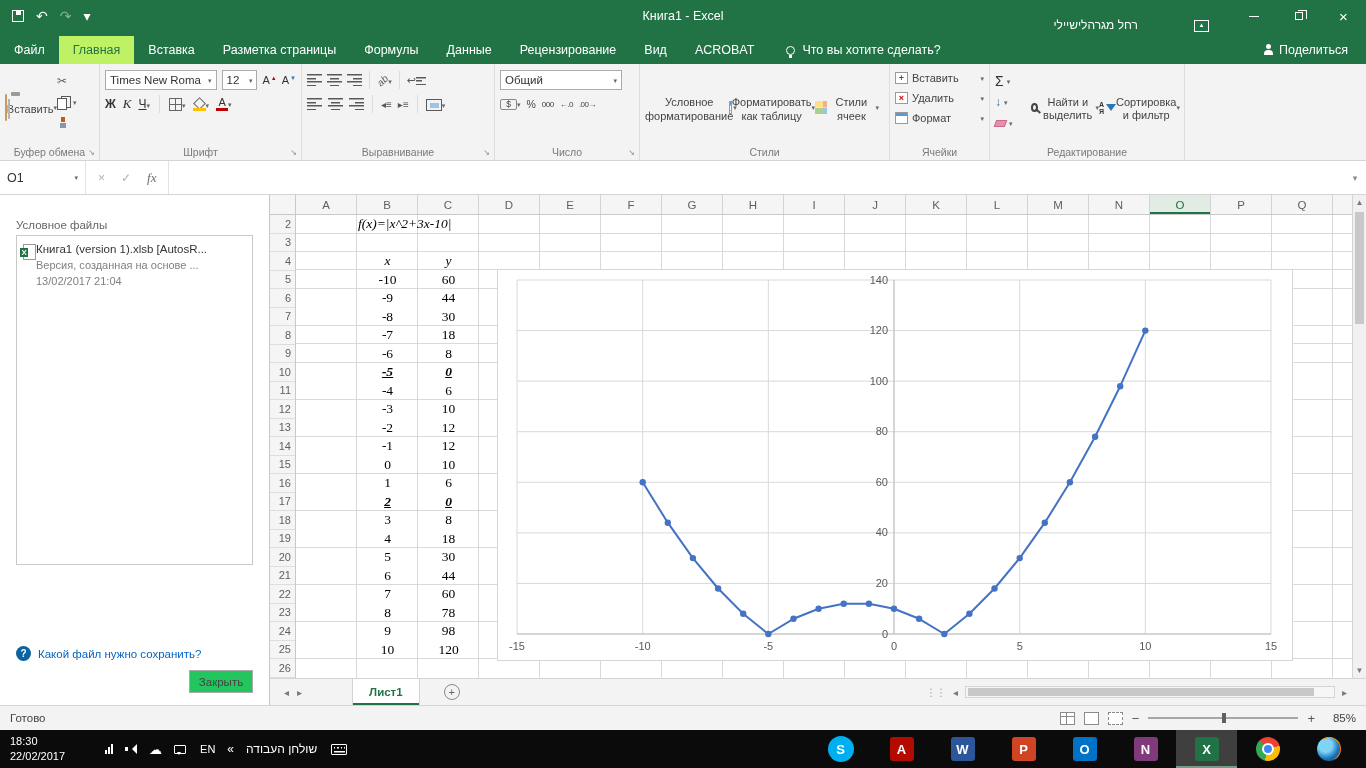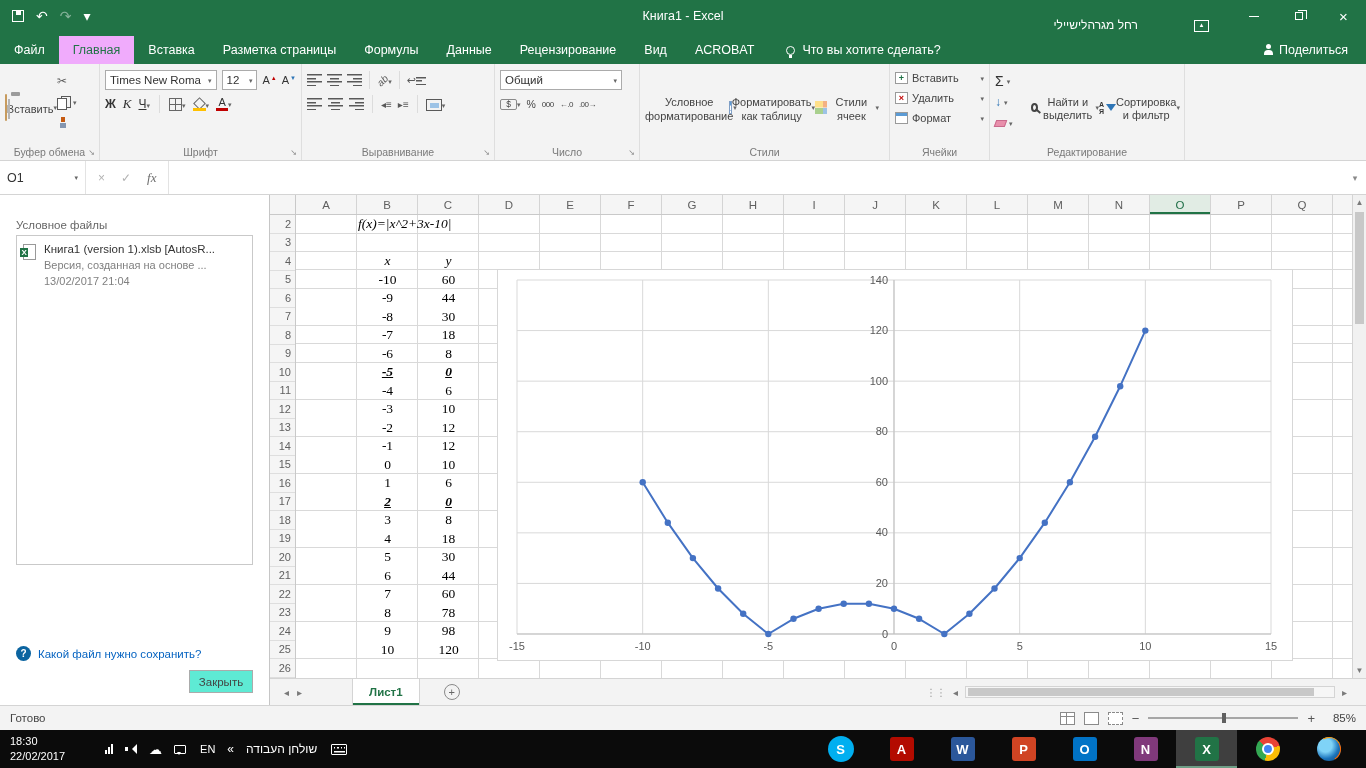--- a/index.html
+++ b/index.html
@@ -20,21 +20,21 @@
 .ic-ribopt{width:15px;height:12px;border:1px solid #fff;display:flex;align-items:flex-start;justify-content:center;font-size:7px;color:#fff;margin-right:22px}
 .winbtn{width:45px;height:32px;display:flex;align-items:center;justify-content:center;color:#fff}
 .minbar{width:10px;height:1px;background:#fff}
 .ic-restore{width:8px;height:8px;border:1px solid #fff;position:relative}
 .ic-restore::before{content:"";position:absolute;top:-3px;left:2px;width:8px;height:8px;border-top:1px solid #fff;border-right:1px solid #fff}
 .closex{font-size:15px}
 
 .tabstrip{position:absolute;left:0;top:32px;width:100%;height:32px;background:#217346;display:flex;align-items:flex-end;color:#fff}
 .tabs-holder{display:flex;align-items:flex-end;height:100%}
 .rtab{padding:0 14px;height:28px;display:flex;align-items:center;font-size:12.5px;white-space:nowrap}
-.rtab.active{background:#f0abfc;color:#217346}
+.rtab.active{background:#bef264;color:#217346}
 .tellme{display:flex;align-items:center;gap:7px;margin-left:18px;height:28px;font-size:12.5px}
 .ic-bulb{width:9px;height:9px;border:1.5px solid #fff;border-radius:50%;position:relative}
 .ic-bulb::after{content:"";position:absolute;left:1.5px;bottom:-4px;width:3px;height:2.5px;background:#fff}
 .share-btn{margin-left:auto;display:flex;align-items:center;gap:7px;height:28px;padding-right:18px;font-size:12.5px}
 .ic-person{width:8px;height:8px;position:relative}
 .ic-person::before{content:"";position:absolute;left:2px;top:-2px;width:5px;height:5px;border-radius:50%;background:#fff}
 .ic-person::after{content:"";position:absolute;left:0;top:4px;width:9px;height:5px;border-radius:4px 4px 0 0;background:#fff}
 
 .ribbon{position:absolute;left:0;top:64px;width:100%;height:97px;background:#f3f3f3;border-bottom:1px solid #d4d4d4;display:flex}
 .rgroup{position:relative;height:100%;border-right:1px solid #dedede;padding:4px 5px 16px;flex:none}
@@ -102,29 +102,29 @@
 .fx{font-family:"Liberation Serif",serif;font-style:italic;color:#6e6e6e;font-size:13px}
 .finput{flex:1;display:flex;align-items:center;padding:0 6px;font-size:12px;color:#000}
 .fexp{width:22px;display:flex;align-items:center;justify-content:center;color:#8a8a8a;font-size:9px}
 
 .docrow{position:absolute;left:0;top:195px;width:100%;height:510px;display:flex}
 .pane{width:270px;background:#fff;border-right:1px solid #c6c6c6;position:relative;padding:24px 16px 0;flex:none}
 .pane-title{font-size:17.5px;color:#47695a;margin-bottom:12px;white-space:nowrap;overflow:hidden}
 .pane-intro{font-size:11.5px;color:#666;line-height:1.4;margin-bottom:16px}
 .pane-section{font-size:11.5px;color:#666;margin-bottom:4px}
 .pane-box{border:1px solid #c9c9c9;height:330px;padding:7px 6px}
-.file-item{display:flex;gap:8px;align-items:flex-start}
+.file-item{display:flex;align-items:flex-start}
 .ic-xlsfile{width:13px;height:16px;background:#fff;border:1px solid #999;position:relative;flex:none;margin-top:1px}
 .ic-xlsfile::after{content:"X";position:absolute;left:-4px;bottom:2px;background:#217346;color:#fff;font-size:8px;line-height:9px;padding:0 1.5px;font-weight:bold}
 .file-name{font-size:11.5px;color:#333;margin-bottom:3px}
 .file-desc,.file-date{font-size:11px;color:#808080;line-height:1.45}
 .pane-q{position:absolute;left:16px;bottom:44px;display:flex;gap:7px;align-items:center}
 .qmark{width:15px;height:15px;border-radius:50%;background:#0b64a0;color:#fff;font-size:10px;display:flex;align-items:center;justify-content:center;font-weight:bold}
 .pane-link{color:#0563C1;font-size:11.5px}
-.closebtn{position:absolute;right:16px;bottom:12px;width:64px;height:23px;background:#5eead4;border:1px solid #ababab;font-size:11.5px;color:#444;display:flex;align-items:center;justify-content:center}
+.closebtn{position:absolute;right:16px;bottom:12px;width:64px;height:23px;background:#22c55e;border:1px solid #ababab;font-size:11.5px;color:#444;display:flex;align-items:center;justify-content:center}
 
 .rightcol{flex:1;display:flex;flex-direction:column}
 .gridwrap{position:relative;height:483px}
 .gridarea{position:absolute;left:0;top:0;right:14px;bottom:0;background:#fff;overflow:hidden}
 .colheaders{position:absolute;left:0;top:0;right:0;height:20px;display:flex;background:#f5f5f5;border-bottom:1px solid #c9c9c9}
 .corner{width:26px;border-right:1px solid #c9c9c9;background:#f5f5f5;flex:none}
 .colh{width:61px;border-right:1px solid #d4d4d4;display:flex;align-items:center;justify-content:center;font-size:11.5px;color:#5f5f5f;flex:none}
 .colh.sel{background:#e1ece4;color:#1e6e46;box-shadow:inset 0 -2px 0 #217346}
 .colh-fill{flex:1}
 .rowszone{position:absolute;left:0;top:20px;right:0;bottom:0}

